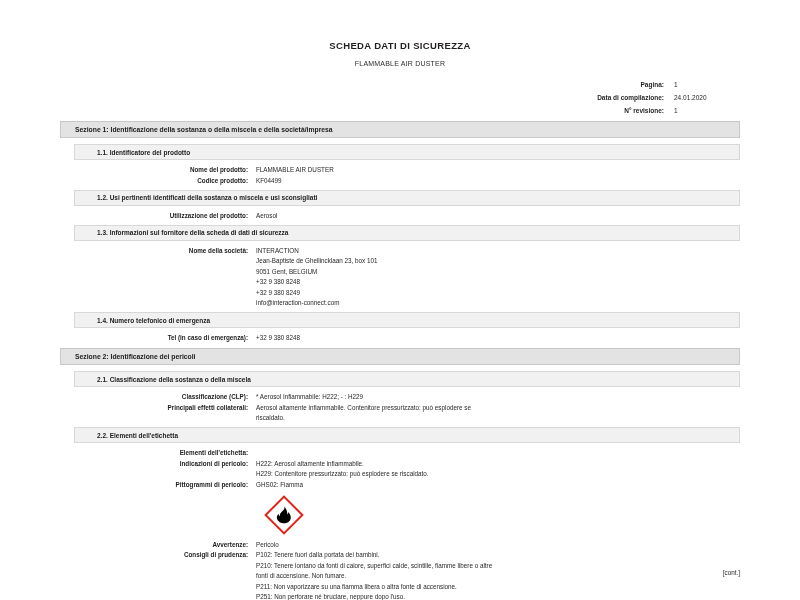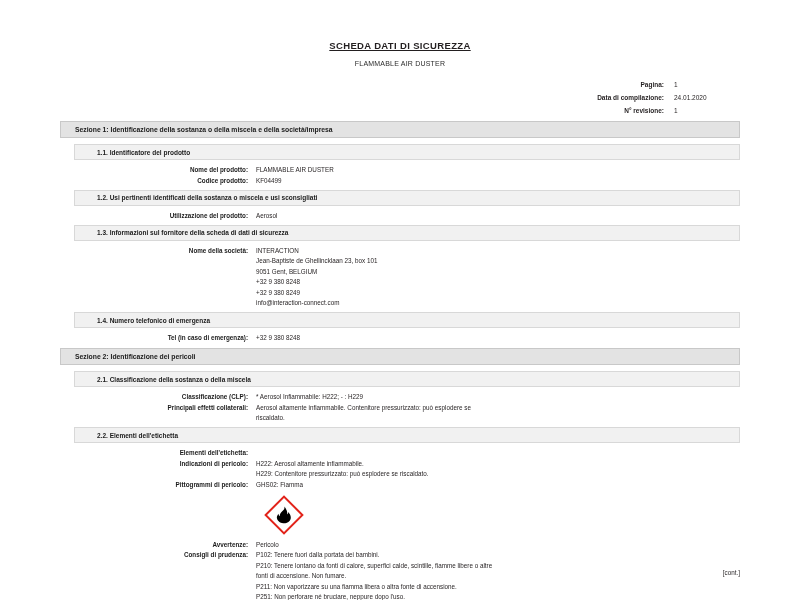--- a/index.html
+++ b/index.html
@@ -22,21 +22,20 @@
     height: 600px;
     box-sizing: border-box;
     padding: 30px 60px 20px 60px;
   }
   .doc-title {
     text-align: center;
     font-size: 9.5px;
     font-weight: bold;
     letter-spacing: 0.35px;
     margin-top: 10px;
-    text-decoration: underline;
   }
   .doc-subtitle {
     text-align: center;
     font-size: 7px;
     letter-spacing: 0.2px;
     margin-top: 9px;
     color: #2b2b2b;
   }
   .meta-block {
     margin-top: 14px;

